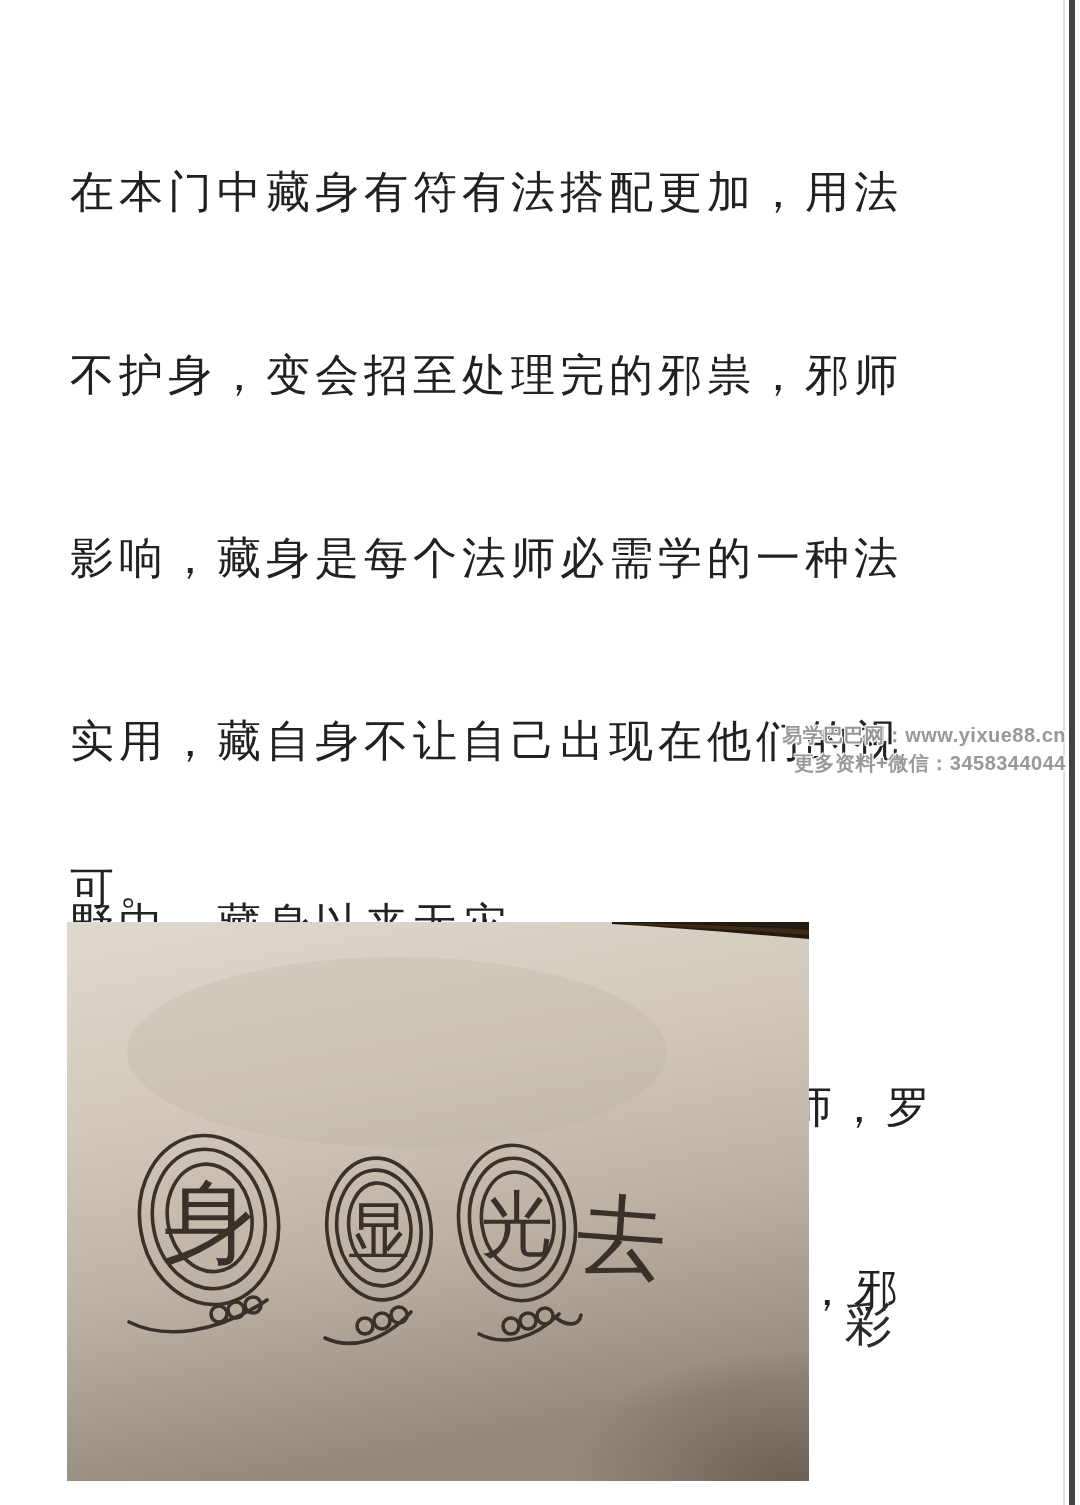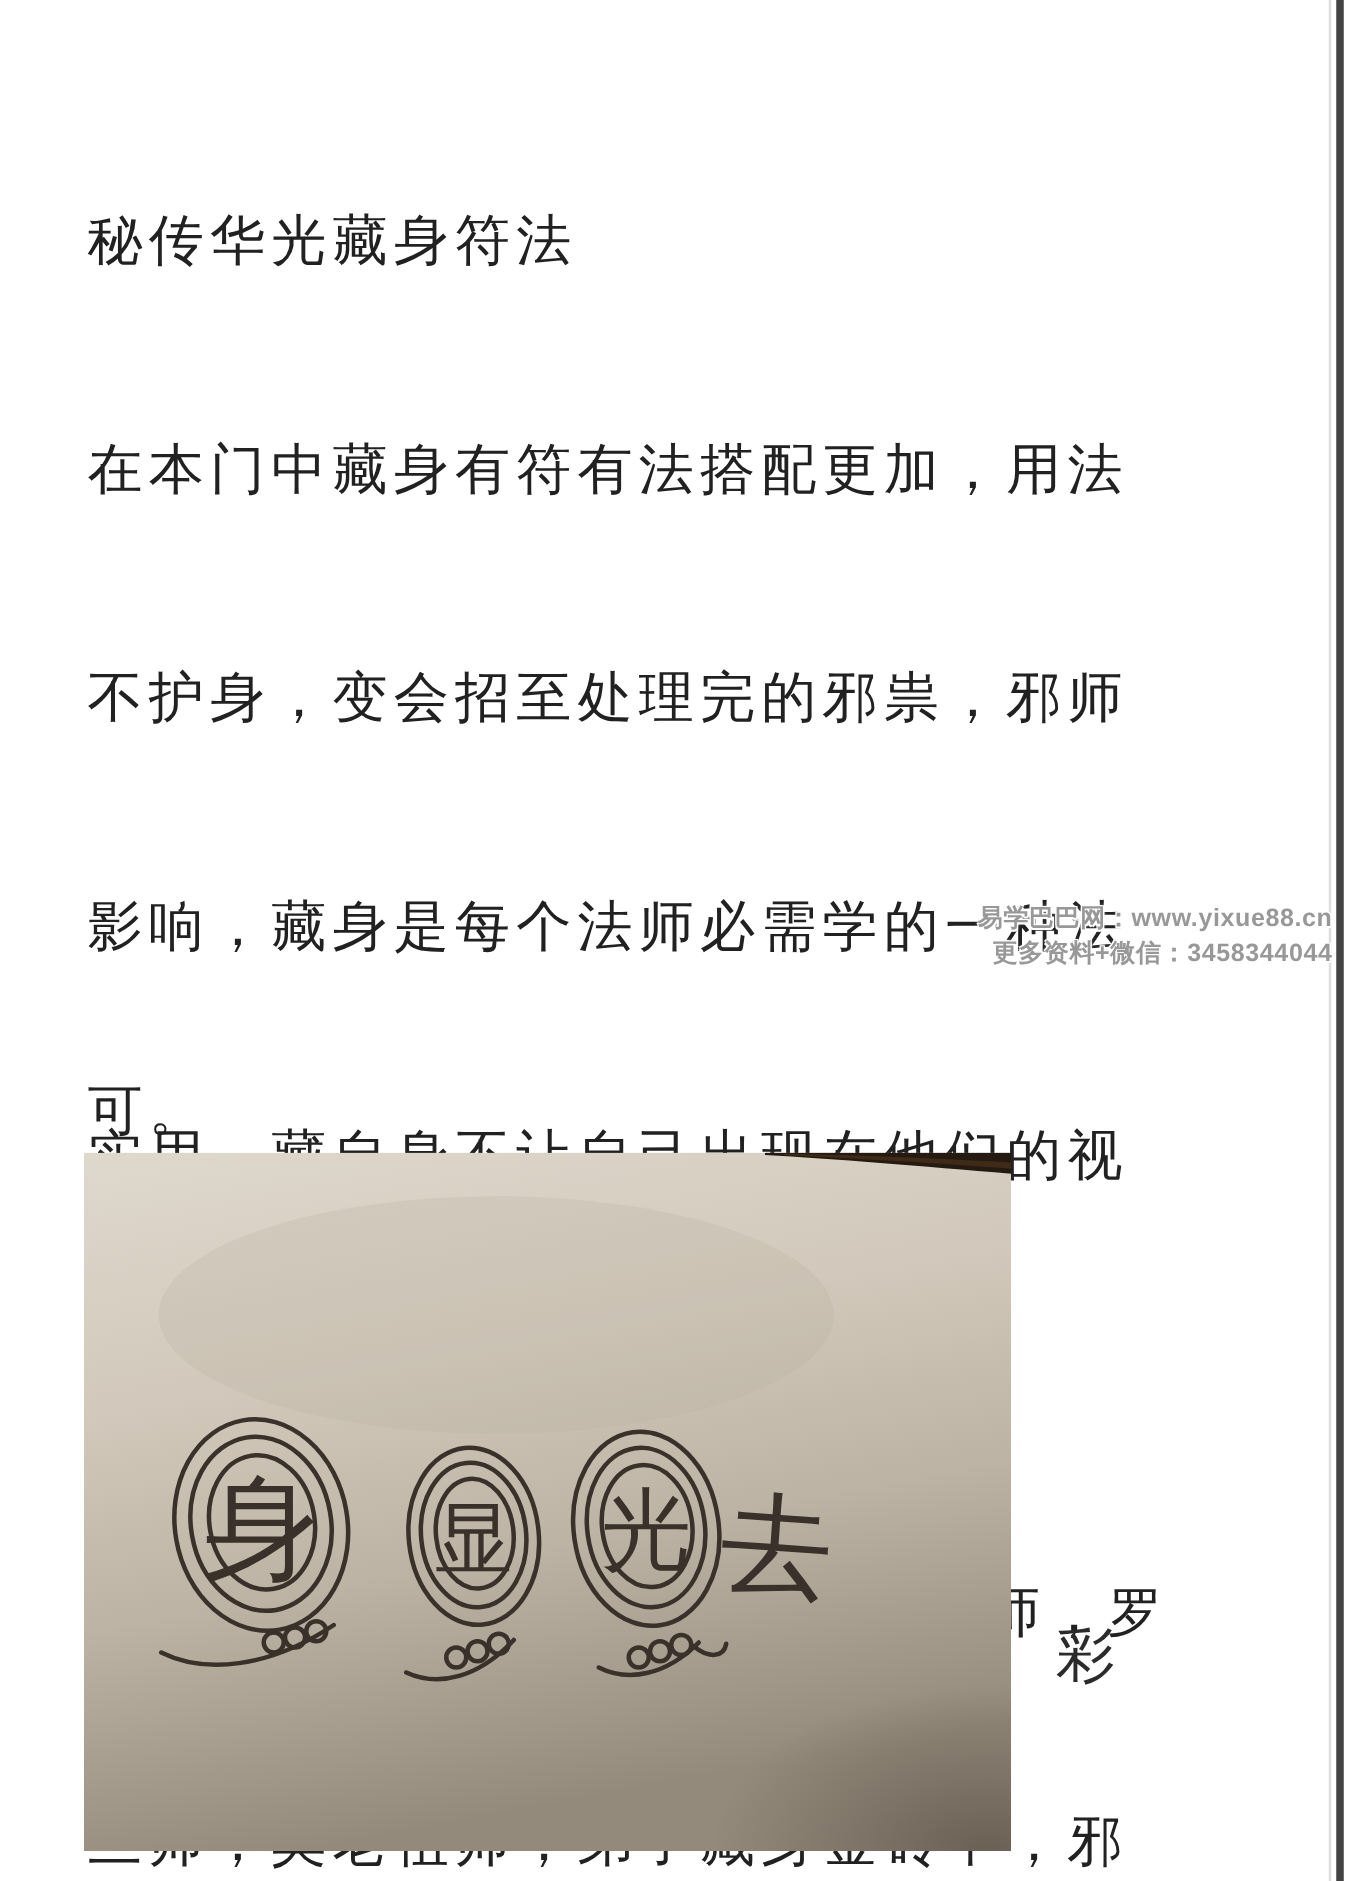--- a/index.html
+++ b/index.html
@@ -36,21 +36,20 @@
     position:absolute;top:0;left:1063px;width:2px;height:1505px;background:#dedede;
   }
   .edge-line-dark{
     position:absolute;top:0;left:1069px;width:6px;height:1505px;background:#434343;
   }
 </style>
 </head>
 <body>
 
 <div id="body-block" class="doc-text">
-  <div class="line">秘传华光藏身符法</div>
   <div class="line">在本门中藏身有符有法搭配更加，用法</div>
   <div class="line">不护身，变会招至处理完的邪祟，邪师</div>
   <div class="line">影响，藏身是每个法师必需学的一种法</div>
   <div class="line">实用，藏自身不让自己出现在他们的视</div>
   <div class="line">野中，藏身以来无灾。</div>
   <div class="line">咒语：  奉请五显华光大帝，周三师，罗</div>
   <div class="line">三师，莫老祖师，弟子藏身金砖中，邪</div>
   
   
 </div>

